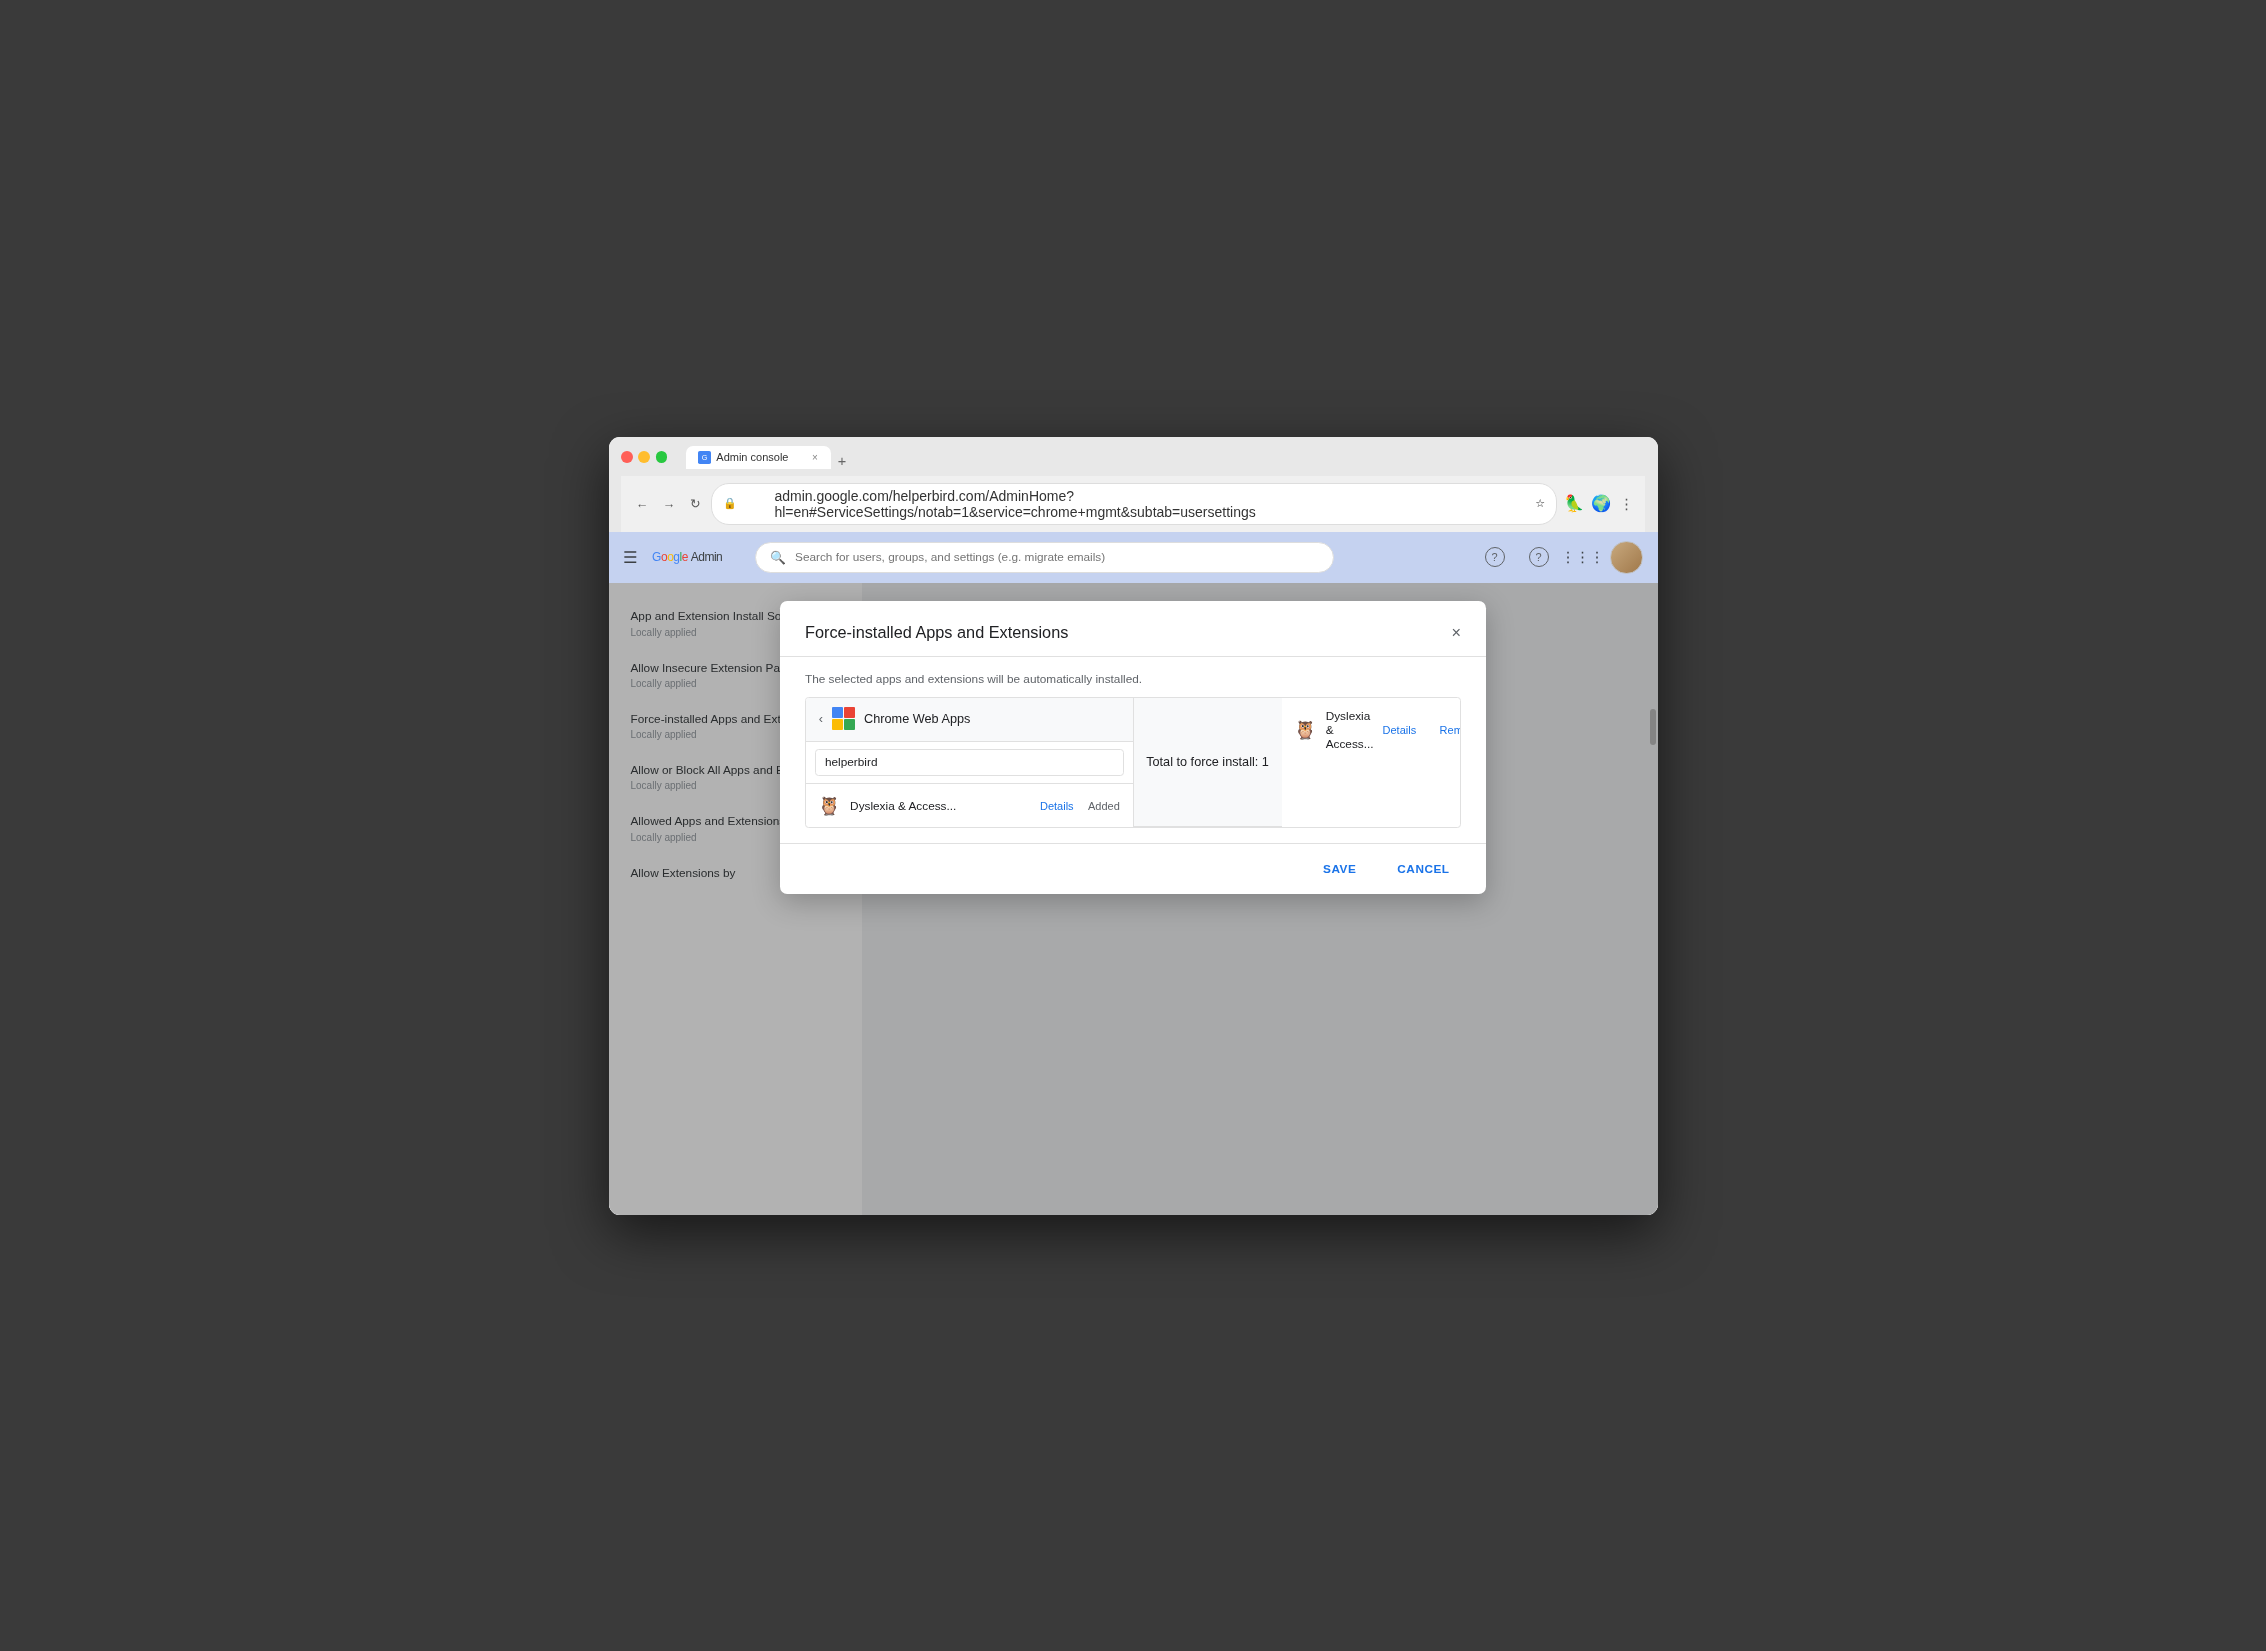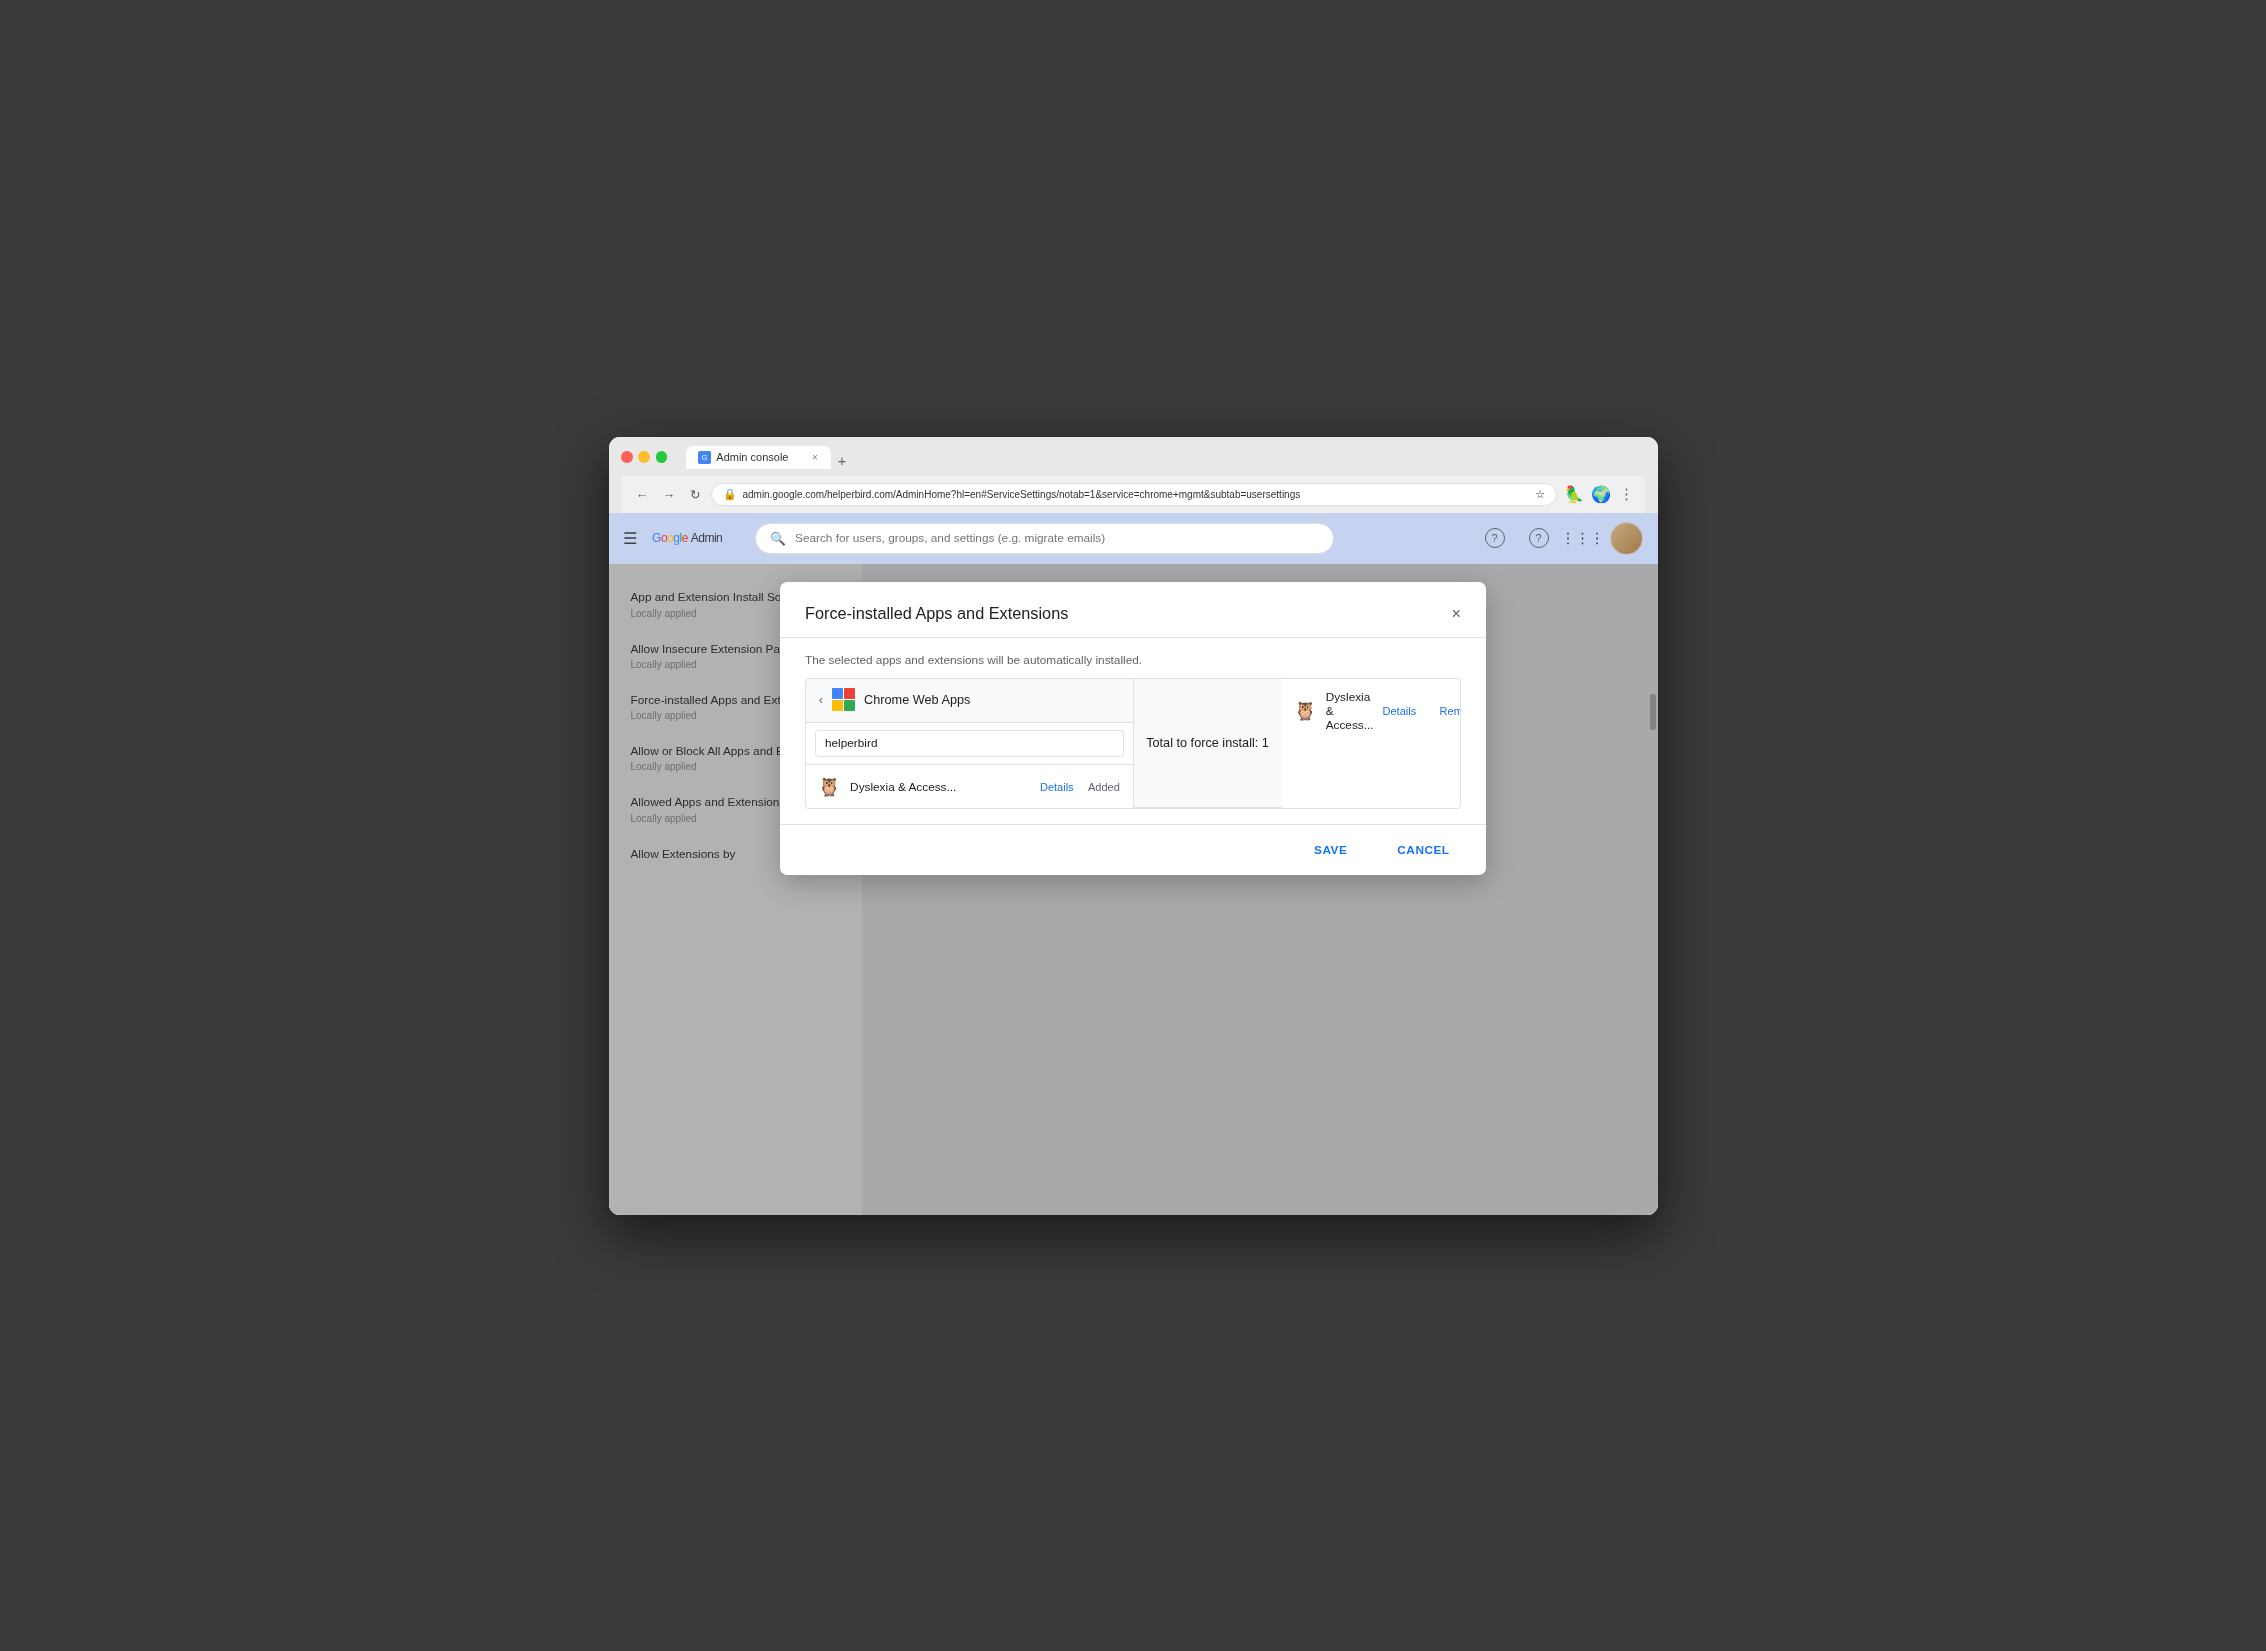--- a/index.html
+++ b/index.html
@@ -110,22 +110,23 @@
       border: 0.9px solid #ddd;
       border-radius: 18px;
       padding: 3.6px 11px;
       font-size: 11px;
       color: #333;
       display: flex;
       align-items: center;
       gap: 5.4px;
     }
     .address-text {
-      font-size: 10px;
+      font-size: 14px;
       color: #333;
+      margin-left: 32px;
     }
     .address-icons {
       margin-left: auto;
       display: flex;
       gap: 5.4px;
       align-items: center;
     }
     
     .app-container {
       flex: 1;
@@ -363,21 +364,21 @@
     }
     .back-arrow {
       font-size: 12.7px;
       color: #5f6368;
       margin-right: 1.8px;
     }
     .modal-footer {
       padding: 11px 22px;
       display: flex;
       justify-content: flex-end;
-      gap: 21px;
+      gap: 12px;
       border-top: 0.9px solid #e0e0e0;
     }
     .btn-save {
       background: none;
       border: none;
       color: #1a73e8;
       font-size: 11.8px;
       font-weight: 600;
       letter-spacing: 0.5px;
       cursor: pointer;

